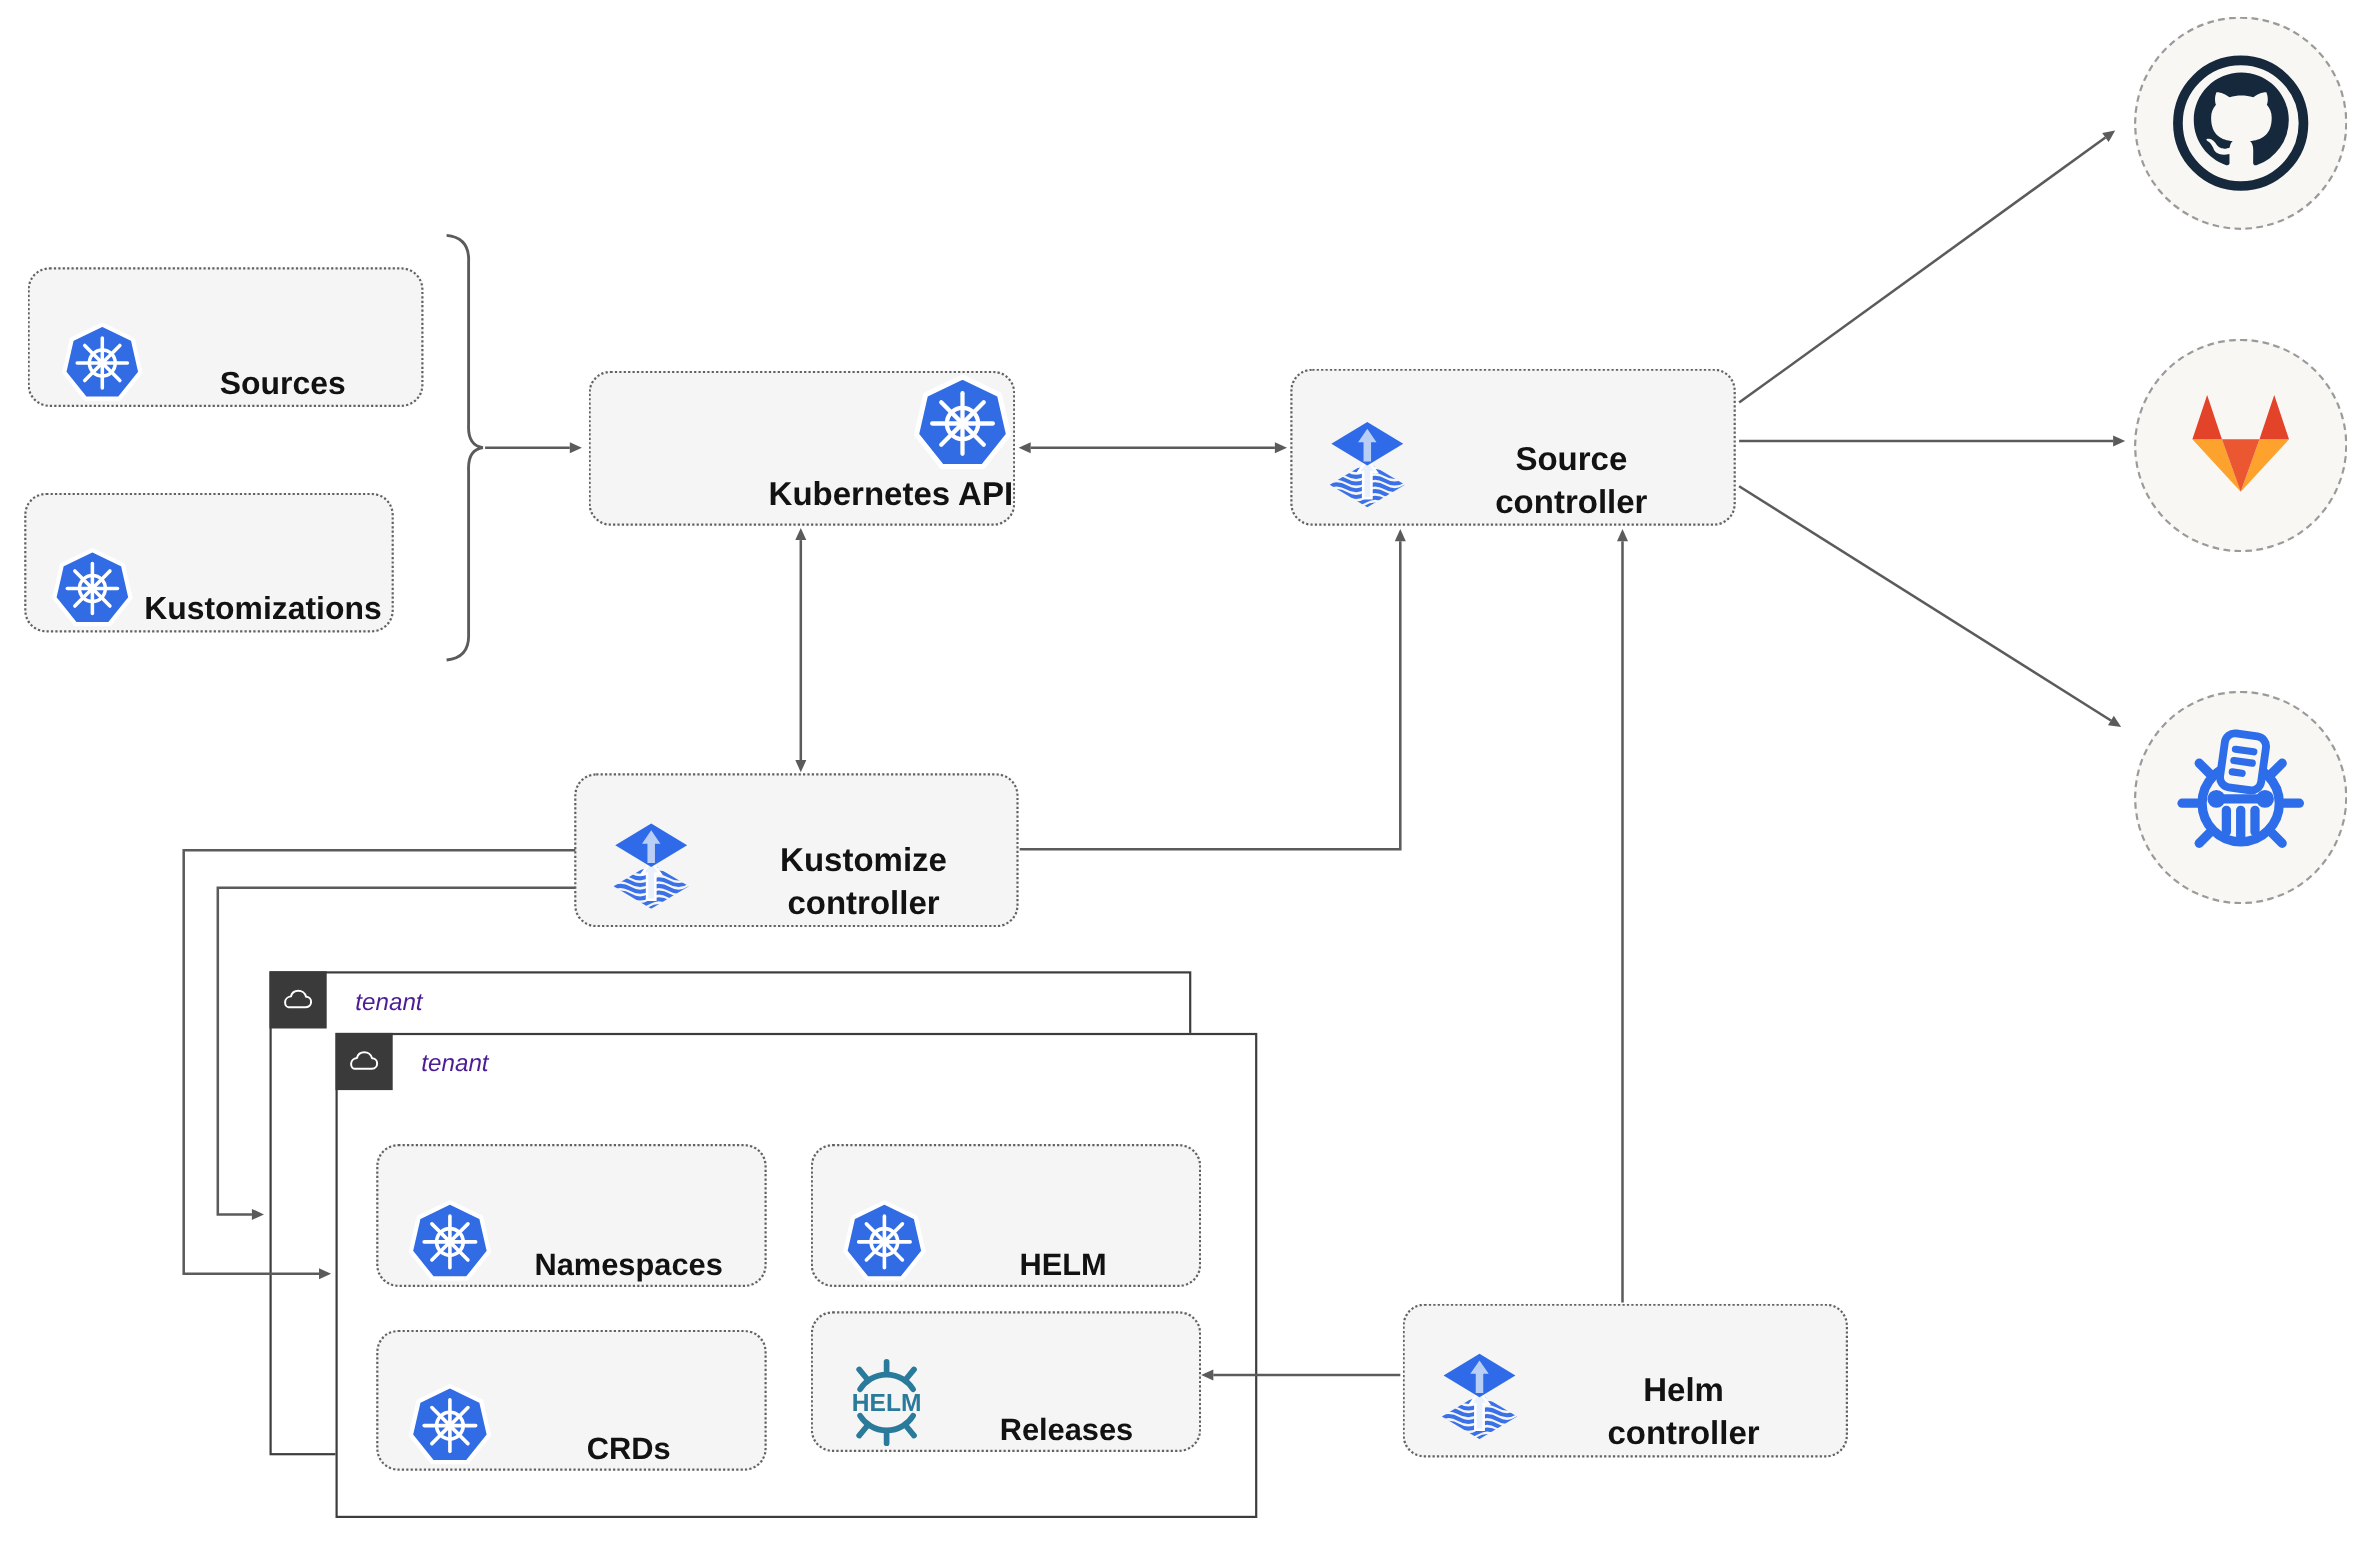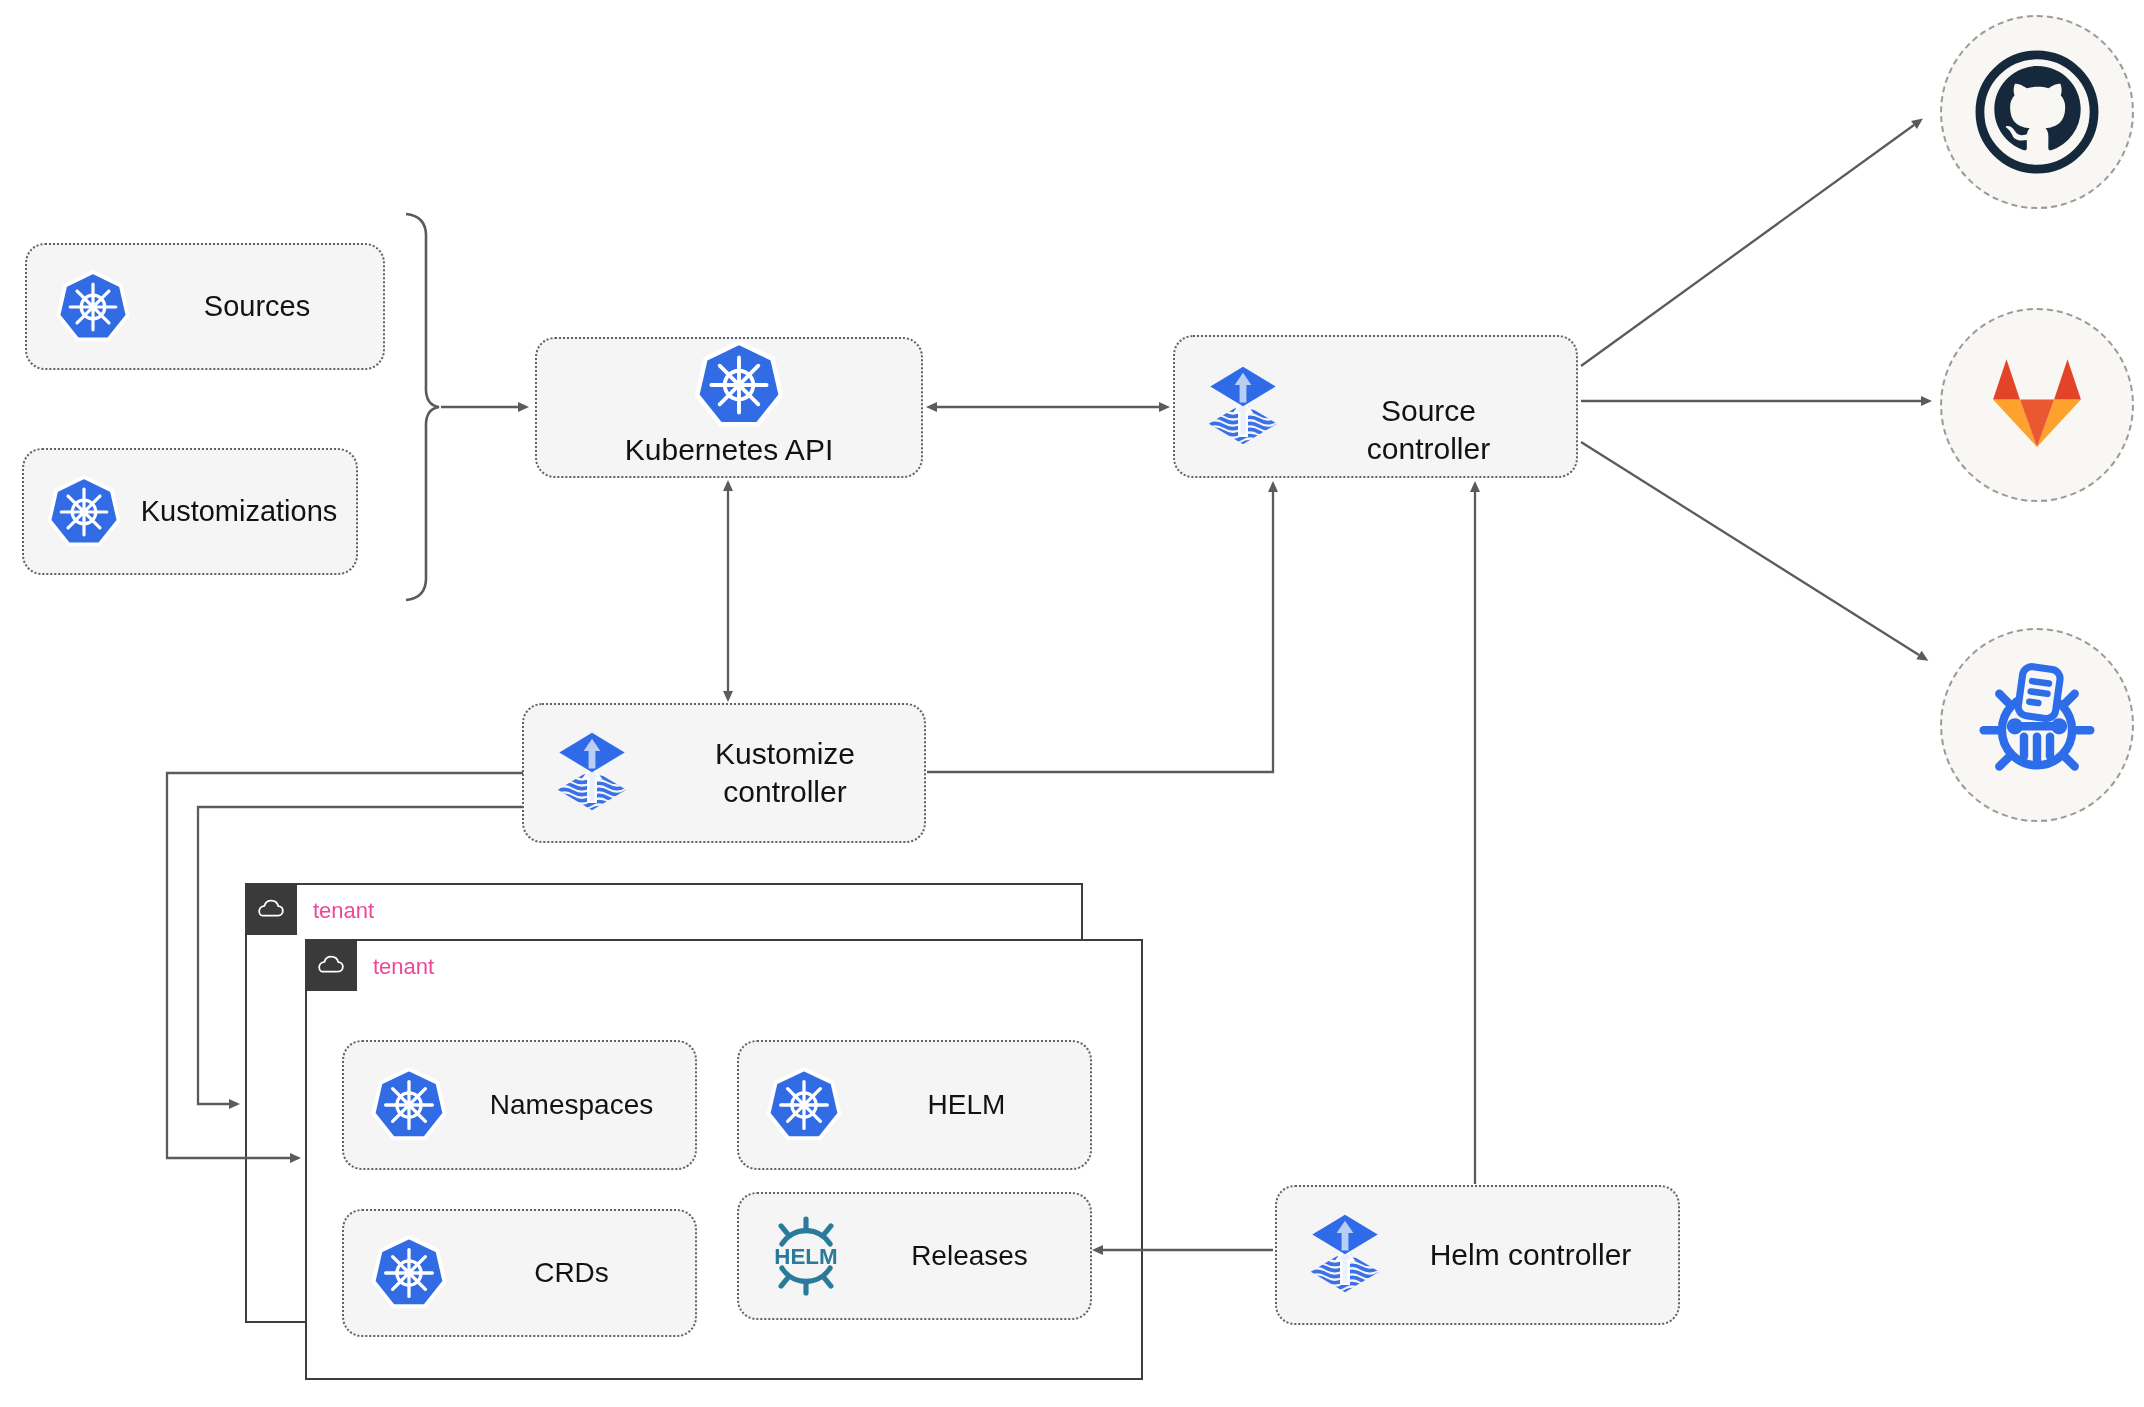--- a/index.html
+++ b/index.html
@@ -3,35 +3,35 @@
 <meta charset="utf-8">
 <style>
   html,body{margin:0;padding:0;background:#ffffff;}
   #stage{position:relative;width:2144px;height:1407px;background:#ffffff;overflow:hidden;
          font-family:"Liberation Sans", sans-serif;color:#141414;}
   .hidden-defs{position:absolute;width:0;height:0;overflow:hidden;}
 
   
   .node{position:absolute;box-sizing:border-box;background:#f5f5f5;
         border:2.2px dotted #616161;border-radius:20px;
-        display:flex;align-items:center;}
+        display:flex;align-items:flex-end;font-weight:bold;}
   .node .ic{flex:0 0 auto;display:flex;align-items:center;justify-content:center;}
   .node .lbl{flex:1 1 auto;text-align:center;font-size:29px;line-height:1.28;color:#121212;}
   .ctl .lbl{font-size:30px;}
 
   
   .remote{position:absolute;width:194px;height:194px;box-sizing:border-box;border-radius:50%;
           background:#f8f7f4;border:2.5px dashed #9a9a9a;
           display:flex;align-items:center;justify-content:center;}
 
   
   .tenant{position:absolute;box-sizing:border-box;background:#ffffff;border:2.5px solid #3d3d3d;}
   .tenant .tab{position:absolute;left:-2.5px;top:-2.5px;width:52px;height:52px;background:#3a3a3a;
                display:flex;align-items:center;justify-content:center;}
-  .tenant .tlabel{position:absolute;left:66px;top:13px;font-size:22px;color:#ec4899;}
+  .tenant .tlabel{position:absolute;left:76px;top:13px;font-size:22px;color:#4c1d95;font-style:italic;}
 
   
   #wires{position:absolute;left:0;top:0;pointer-events:none;}
   .wire{fill:none;stroke:#5b5b5b;stroke-width:2.3px;}
 </style>
 </head>
 <body>
 
 <svg class="hidden-defs" xmlns="http://www.w3.org/2000/svg" aria-hidden="true">
   <defs>

